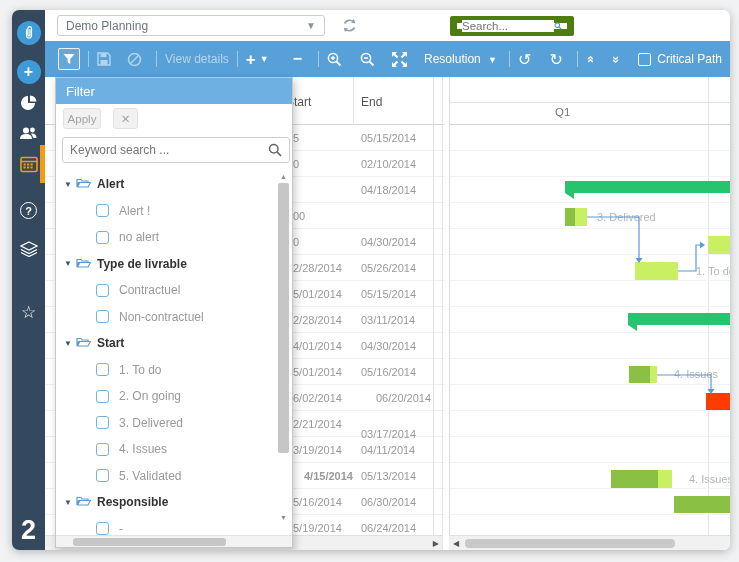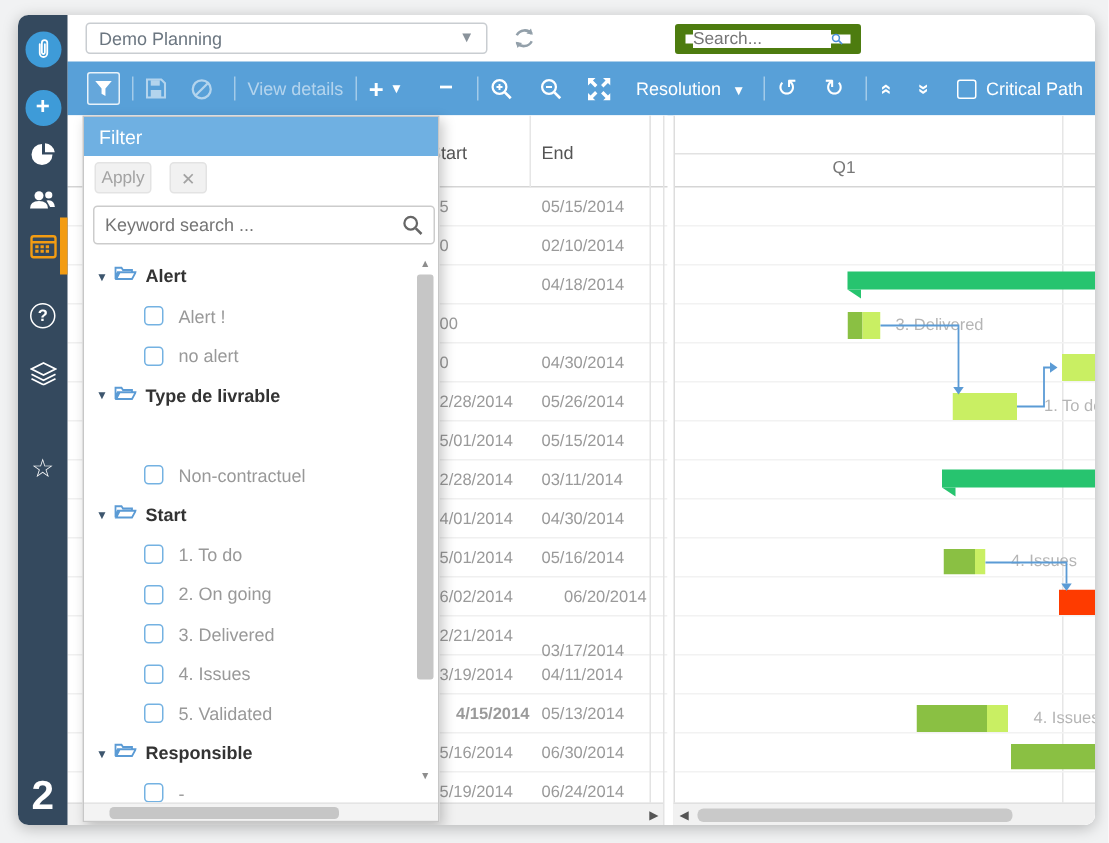--- a/index.html
+++ b/index.html
@@ -446,20 +446,24 @@
           <span class="cb"></span>
           <span class="lbl">no alert</span>
         </div>
         <div class="fgroup" style="top: 79.5px;">
           <span class="tri">▼</span>
           <span><svg width="15" height="12" viewBox="0 0 15 12">
               <path d="M1 2.5 h4 l1 1.5 h6 v1.5 h-9.5 L1 10 Z M1.5 10 L3.8 5.5 h10.7 L12 10 Z" fill="none" stroke="#5b9bd5" stroke-width="1.2"></path>
             </svg></span>
           <span class="lbl">Type de livrable</span>
         </div>
+        <div class="fopt" style="top: 106px;">
+          <span class="cb"></span>
+          <span class="lbl">Contractuel</span>
+        </div>
         <div class="fopt" style="top: 132.5px;">
           <span class="cb"></span>
           <span class="lbl">Non-contractuel</span>
         </div>
         <div class="fgroup" style="top: 159px;">
           <span class="tri">▼</span>
           <span><svg width="15" height="12" viewBox="0 0 15 12">
               <path d="M1 2.5 h4 l1 1.5 h6 v1.5 h-9.5 L1 10 Z M1.5 10 L3.8 5.5 h10.7 L12 10 Z" fill="none" stroke="#5b9bd5" stroke-width="1.2"></path>
             </svg></span>
           <span class="lbl">Start</span>

